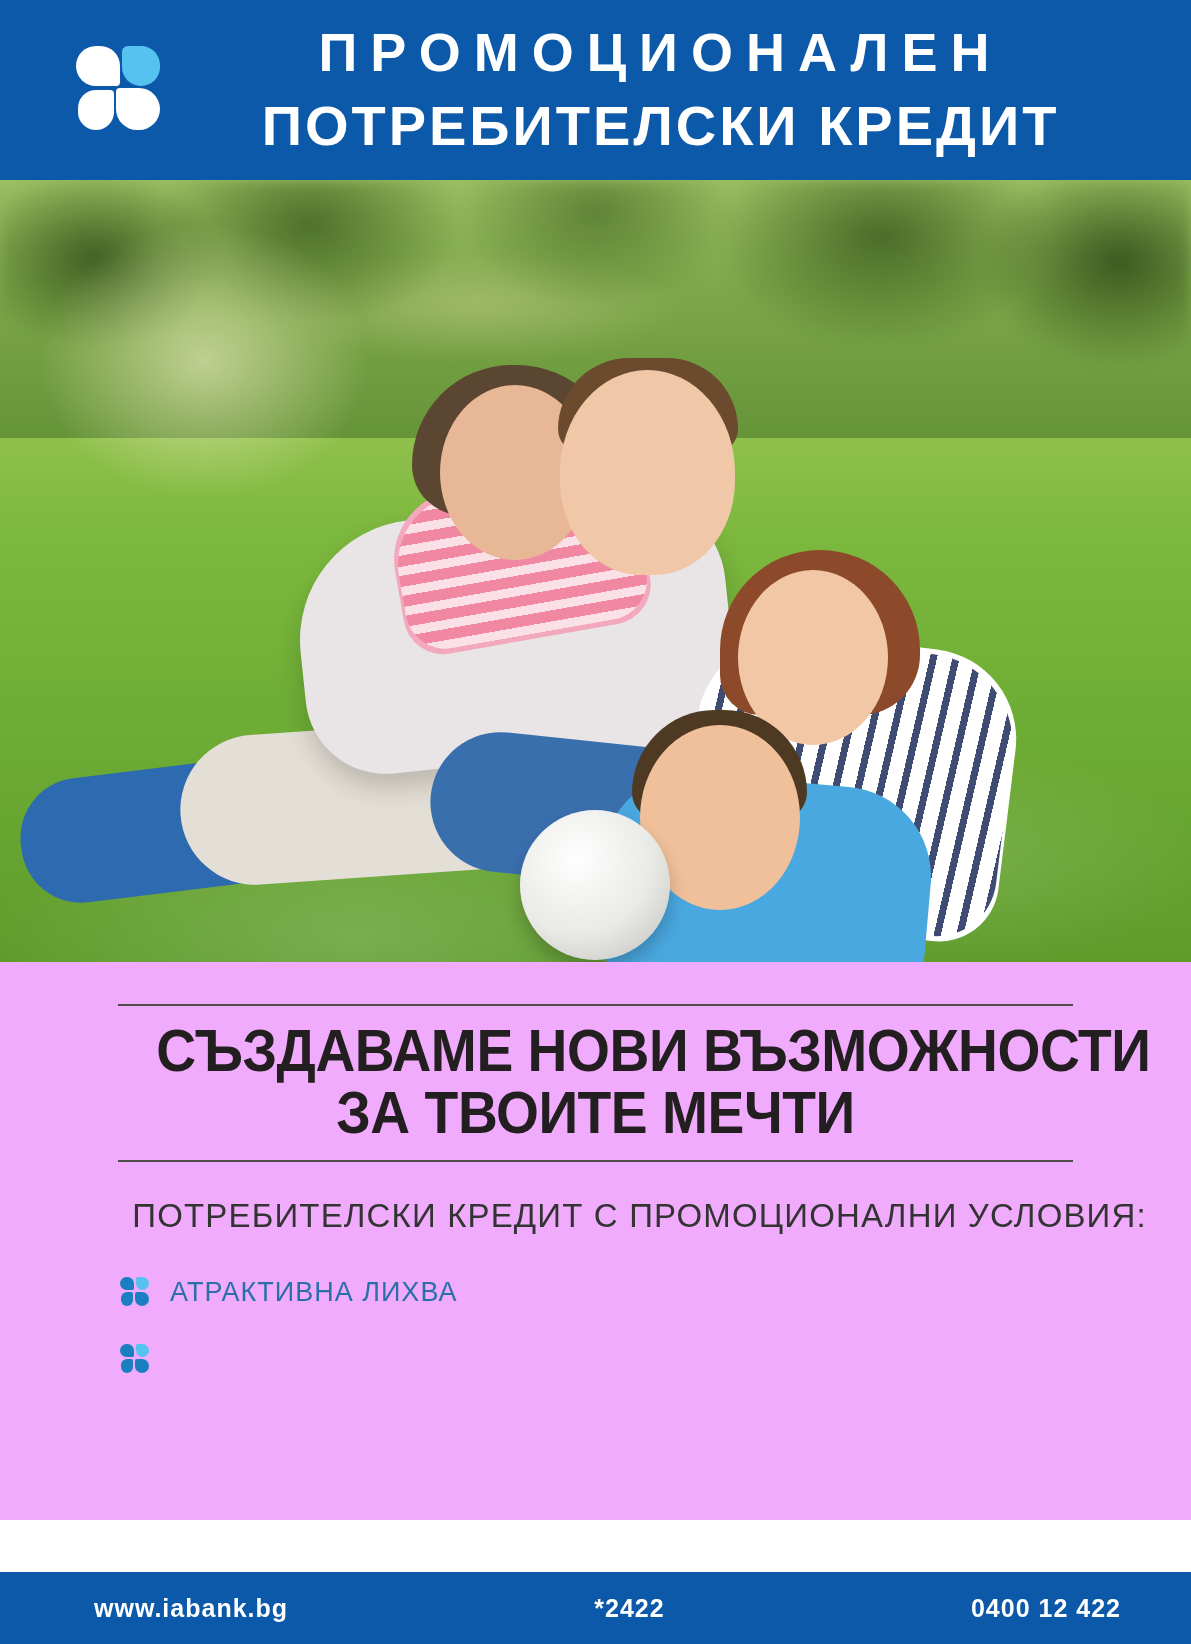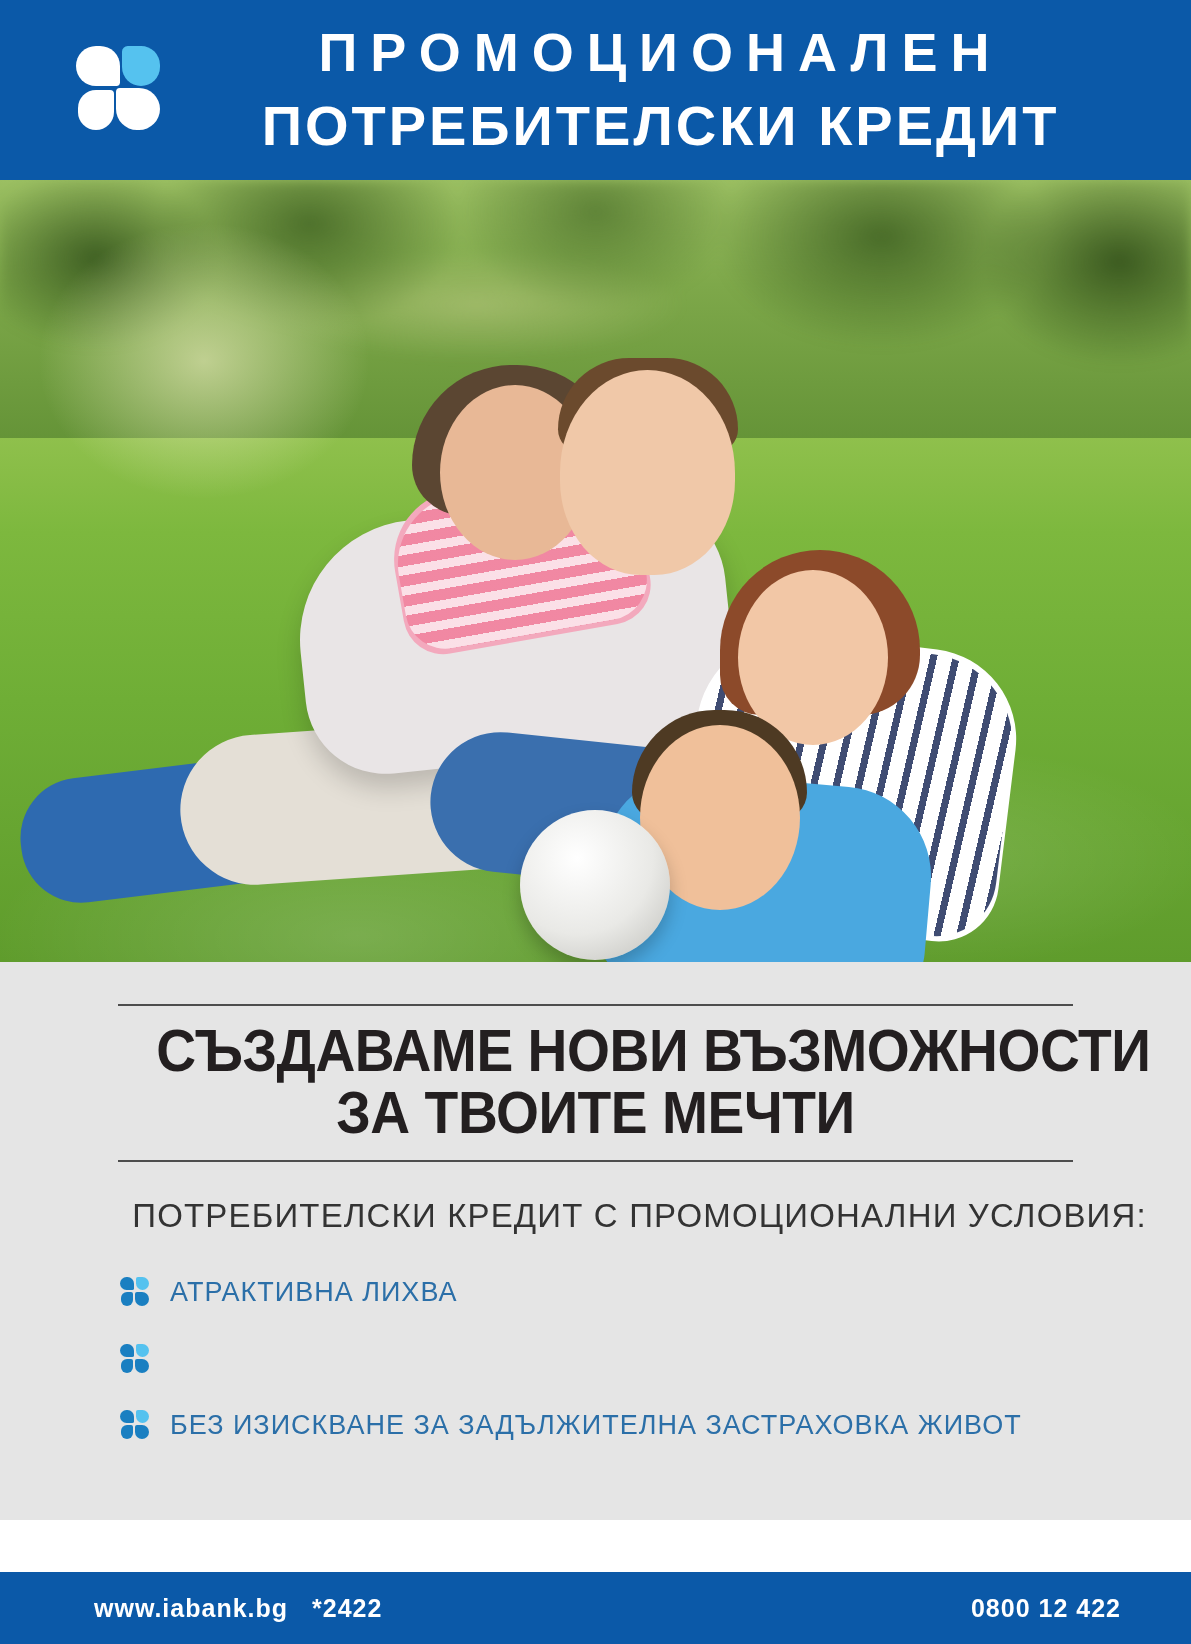--- a/index.html
+++ b/index.html
@@ -218,21 +218,21 @@
     background: #3a6fae; border-radius: 70px 50px 50px 70px;
     transform: rotate(6deg);
   }
 
   
   .content {
     position: absolute;
     left: 0; top: 962px;
     width: 1191px;
     height: 558px;
-    background: #e5e5e5;
+    background: #f0abfc;
     padding: 0 118px;
   }
   .rule {
     height: 2px;
     background: #4d4d4d;
     width: 100%;
   }
   .rule.top { margin-top: 42px; }
   .rule.bottom { margin-top: 16px; }
   .headline {
@@ -298,21 +298,21 @@
     padding: 0 70px;
   }
   .footer-left, .footer-center, .footer-right {
     color: #ffffff;
     font-size: 25px;
     font-weight: bold;
     letter-spacing: 1px;
     margin-left: 24px;
   }
   .footer-left { flex: 0 0 auto; }
-  .footer-center { flex: 1 1 auto; }
+  .footer-center { flex: 1 1 auto; text-align: center; }
   .footer-right { flex: 0 0 auto; }
   .footer-gap {
     position: absolute;
     left: 0; bottom: 72px; width: 1191px; height: 22px;
     background: #ffffff;
   }
 </style>
 </head>
 <body>
 
@@ -379,32 +379,23 @@
         <span class="bullet-text">АТРАКТИВНА ЛИХВА</span>
       </div>
       <div class="bullet">
         <span class="bullet-icon">
           <i class="b1"></i>
             <i class="b2"></i>
             <i class="b3"></i>
             <i class="b4"></i>
         </span>
       </div>
-      <div class="bullet">
-        <span class="bullet-icon">
-          <i class="b1"></i>
-            <i class="b2"></i>
-            <i class="b3"></i>
-            <i class="b4"></i>
-        </span>
-        <span class="bullet-text">БЕЗ ИЗИСКВАНЕ ЗА ЗАДЪЛЖИТЕЛНА ЗАСТРАХОВКА ЖИВОТ</span>
-      </div>
     </div>
   </div>
 
   <div class="footer-gap"></div>
   <div class="footer">
     <div class="footer-left">www.iabank.bg</div>
     <div class="footer-center">*2422</div>
-    <div class="footer-right">0800 12 422</div>
+    <div class="footer-right">0400 12 422</div>
   </div>
 
 </div>
 
 </body></html>

